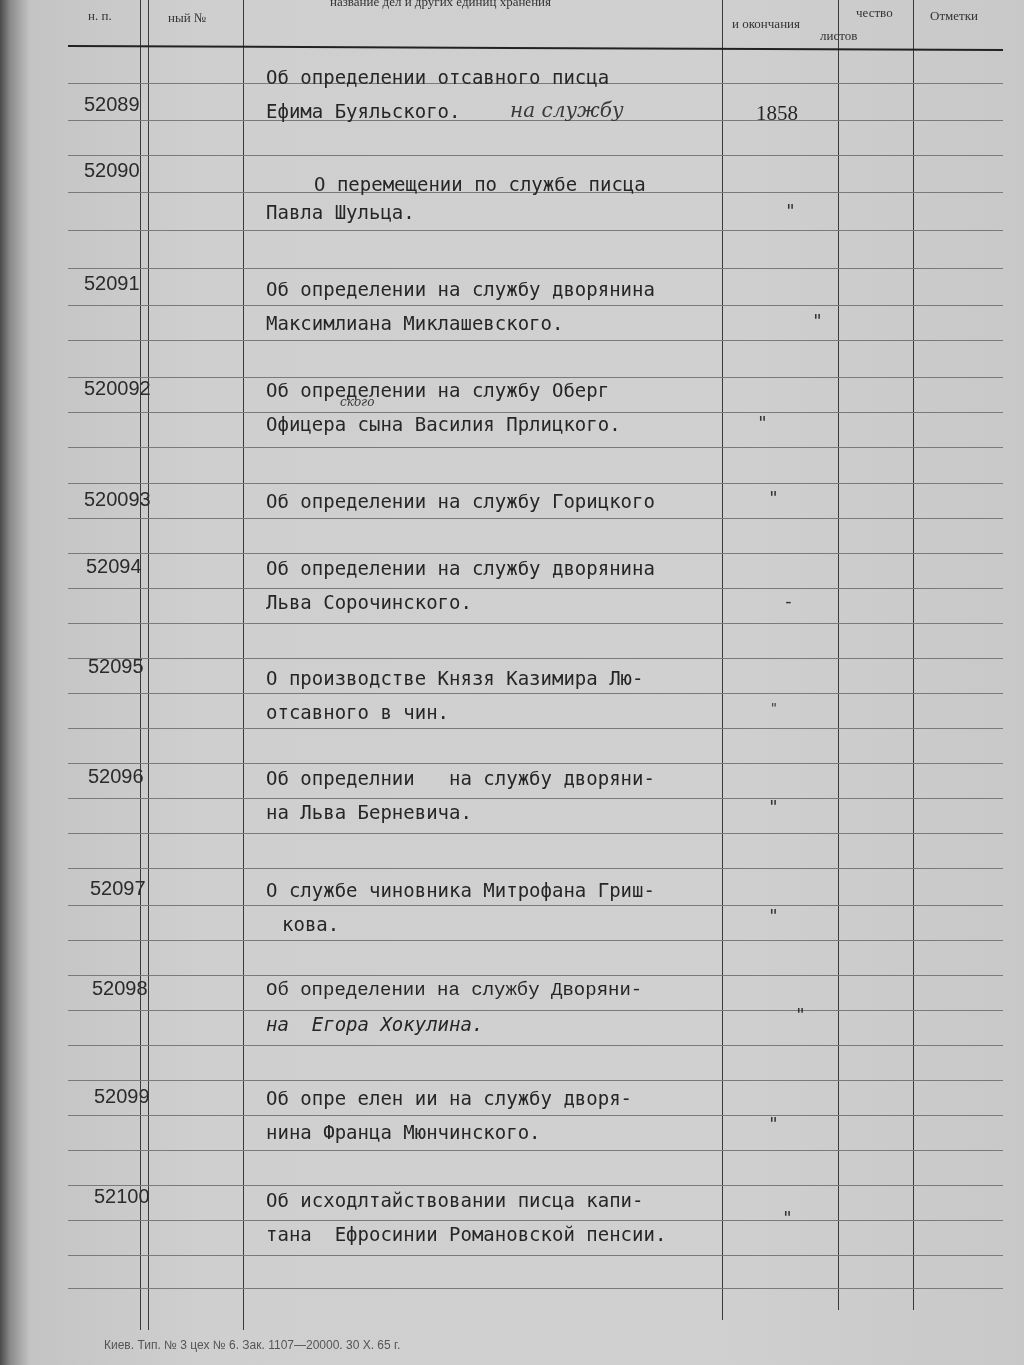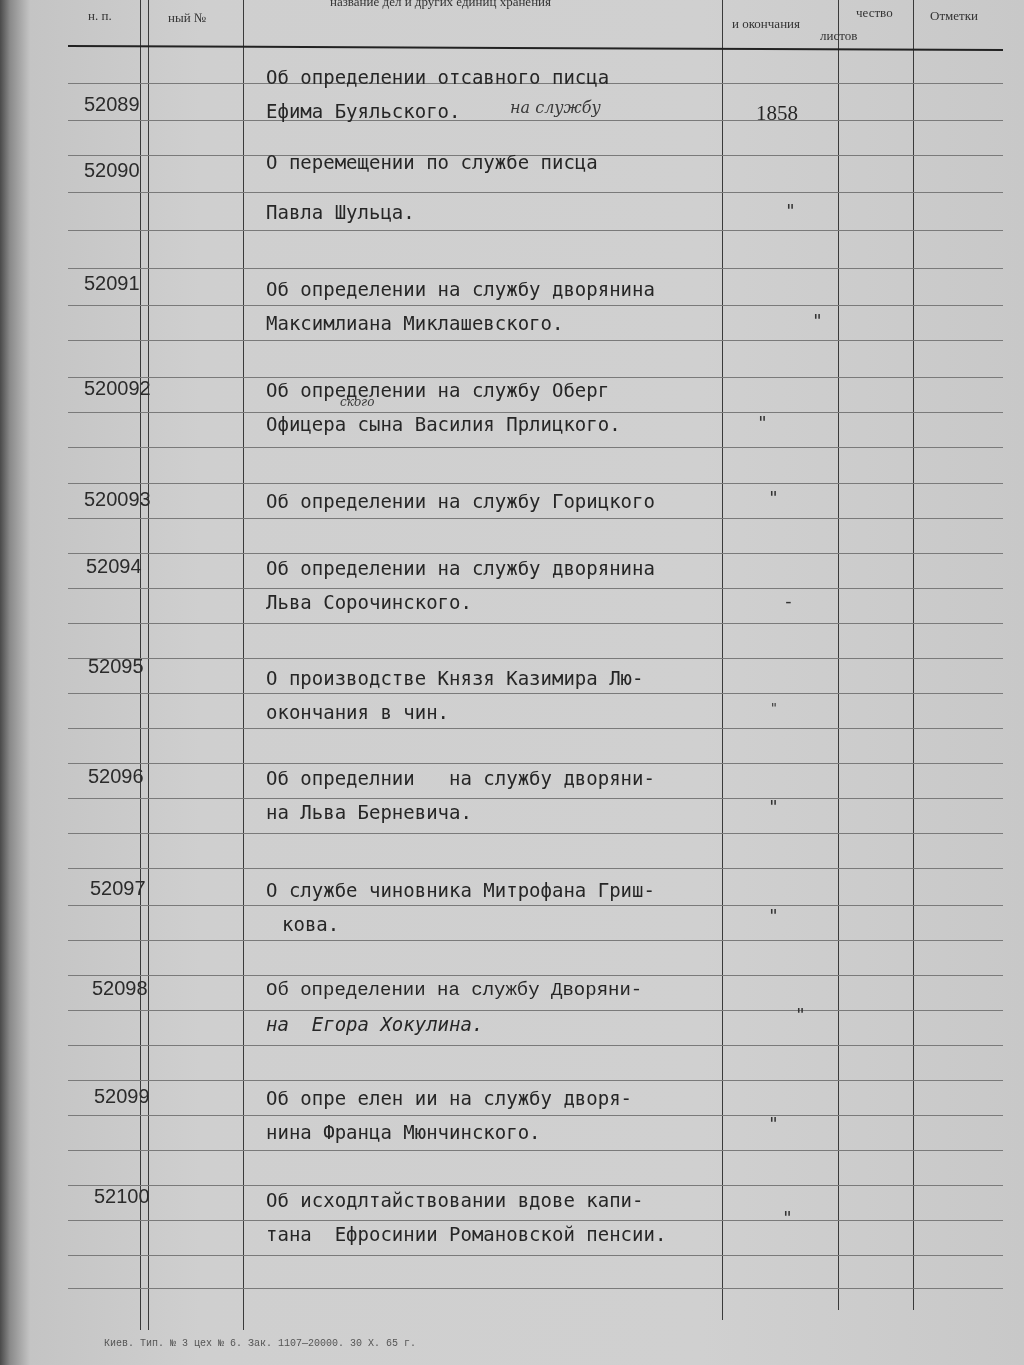--- a/index.html
+++ b/index.html
@@ -7,22 +7,22 @@
   .page{position:absolute;left:0;top:0;width:1024px;height:1365px;
     background:linear-gradient(90deg,#4a4a4a 0px,#8a8a8a 10px,#c4c4c4 30px,#cfcfcf 200px,#d0d0d0 700px,#c8c8c8 1024px);}
   .vline{position:absolute;top:0;width:1px;background:#3a3a3a;}
   .hdr{position:absolute;font-family:"Liberation Serif",serif;font-size:13px;color:#333;}
   .thickrule{position:absolute;left:68px;top:45px;width:935px;height:2px;background:#222;transform:rotate(0.25deg);transform-origin:left;}
   .rule{position:absolute;height:1px;background:#7a7a7a;left:68px;width:935px;}
   .num{position:absolute;font-family:"Liberation Sans",sans-serif;font-size:20px;color:#2b2b2b;}
   .txt{position:absolute;left:266px;font-size:19px;line-height:34px;white-space:pre;color:#262626;}
   .mark{position:absolute;font-size:18px;color:#333;}
   .year{position:absolute;font-family:"Liberation Serif",serif;font-size:21px;color:#262626;}
-  .hand{position:absolute;font-family:"DejaVu Serif",serif;font-style:italic;font-size:16px;color:#3a3a3a;}
-  .footer{position:absolute;left:104px;top:1338px;font-family:Liberation Mono, monospace;font-size:10px;color:#555;}
+  .hand{position:absolute;font-family:"DejaVu Serif",serif;font-style:italic;font-size:20px;color:#3a3a3a;}
+  .footer{position:absolute;left:104px;top:1338px;font-family:Liberation Sans, sans-serif;font-size:12px;color:#555;}
 </style>
 </head>
 <body>
 
 <div class="page">
 
   <div class="vline" style="left:140px;height:1330px;"></div>
   <div class="vline" style="left:148px;height:1330px;"></div>
   <div class="vline" style="left:243px;height:1330px;"></div>
   <div class="vline" style="left:722px;height:1320px;"></div>
@@ -77,21 +77,21 @@
   <div>
     <div class="num" style="left:84px;top:57px;margin-top:36px;">52089</div>
     <div class="txt" style="top:60px;">Об определении отсавного писца</div>
     <div class="txt" style="top:94px;">Ефима Буяльского.</div>
     <div class="hand" style="left:510px;top:98px;">на службу</div>
     <div class="year" style="left:756px;top:101px;">1858</div>
   </div>
 
   <div>
     <div class="num" style="left:84px;top:159px;">52090</div>
-    <div class="txt" style="top:145px;">О перемещении по службе писца</div>
+    <div class="txt" style="top:167px;margin-left:48px;">О перемещении по службе писца</div>
     <div class="txt" style="top:195px;">Павла Шульца.</div>
     <div class="mark" style="left:785px;top:200px;">"</div>
   </div>
 
   <div>
     <div class="num" style="left:84px;top:272px;">52091</div>
     <div class="txt" style="top:272px;">Об определении на службу дворянина</div>
     <div class="txt" style="top:306px;">Максимлиана Миклашевского.</div>
     <div class="mark" style="left:812px;top:310px;">"</div>
   </div>
@@ -113,21 +113,21 @@
   <div>
     <div class="num" style="left:86px;top:555px;">52094</div>
     <div class="txt" style="top:551px;">Об определении на службу дворянина</div>
     <div class="txt" style="top:585px;">Льва Сорочинского.</div>
     <div class="mark" style="left:783px;top:590px;">-</div>
   </div>
 
   <div>
     <div class="num" style="left:88px;top:655px;text-align:center;">52095</div>
     <div class="txt" style="top:661px;">О производстве Князя Казимира Лю-</div>
-    <div class="txt" style="top:695px;">окончания в чин.</div>
+    <div class="txt" style="top:695px;">отсавного в чин.</div>
     <div class="mark" style="left:770px;top:700px;font-size:13px;">"</div>
   </div>
 
   <div>
     <div class="num" style="left:88px;top:765px;">52096</div>
     <div class="txt" style="top:761px;">Об определнии   на службу дворяни-</div>
     <div class="txt" style="top:795px;">на Льва Берневича.</div>
     <div class="mark" style="left:768px;top:796px;">"</div>
   </div>
 
@@ -147,19 +147,19 @@
 
   <div>
     <div class="num" style="left:94px;top:1085px;">52099</div>
     <div class="txt" style="top:1081px;">Об опре елен ии на службу дворя-</div>
     <div class="txt" style="top:1115px;">нина Франца Мюнчинского.</div>
     <div class="mark" style="left:768px;top:1113px;">"</div>
   </div>
 
   <div>
     <div class="num" style="left:94px;top:1185px;">52100</div>
-    <div class="txt" style="top:1183px;">Об исходлтайствовании вдове капи-</div>
+    <div class="txt" style="top:1183px;">Об исходлтайствовании писца капи-</div>
     <div class="txt" style="top:1217px;">тана  Ефросинии Романовской пенсии.</div>
     <div class="mark" style="left:782px;top:1207px;">"</div>
   </div>
 
   <div class="footer">Киев. Тип. № 3 цех № 6. Зак. 1107—20000. 30 X. 65 г.</div>
 </div>
 
 </body></html>

